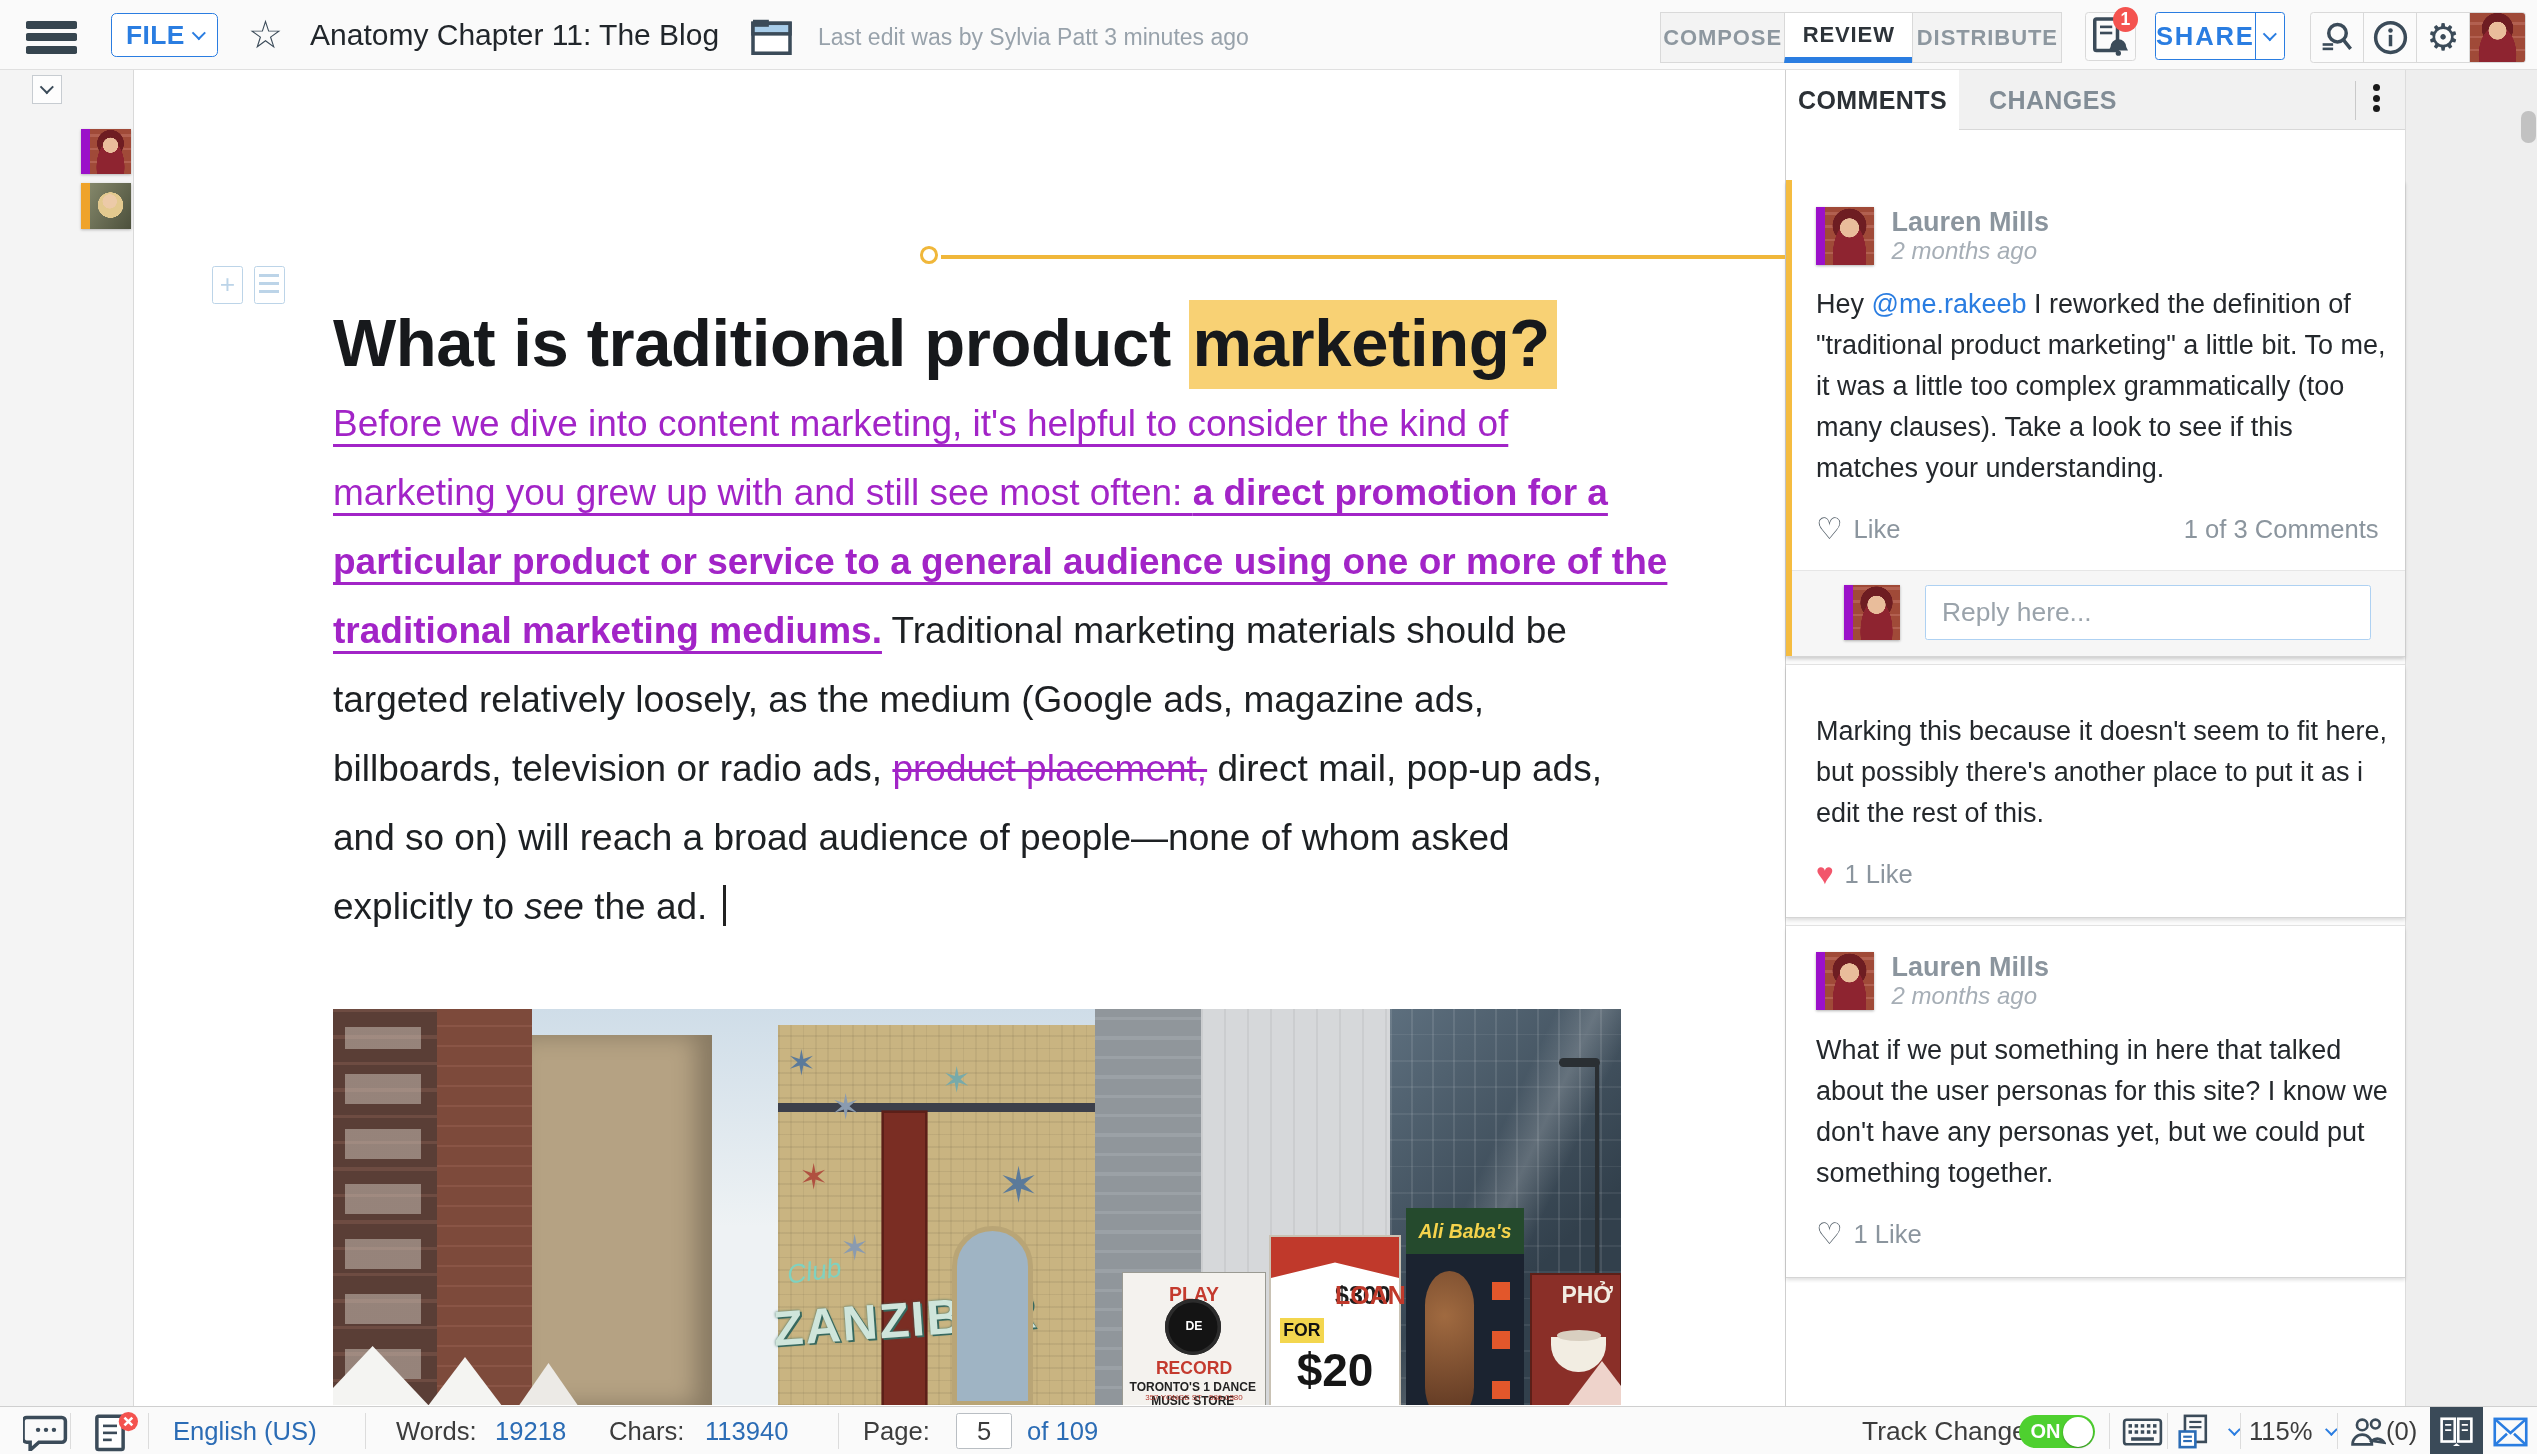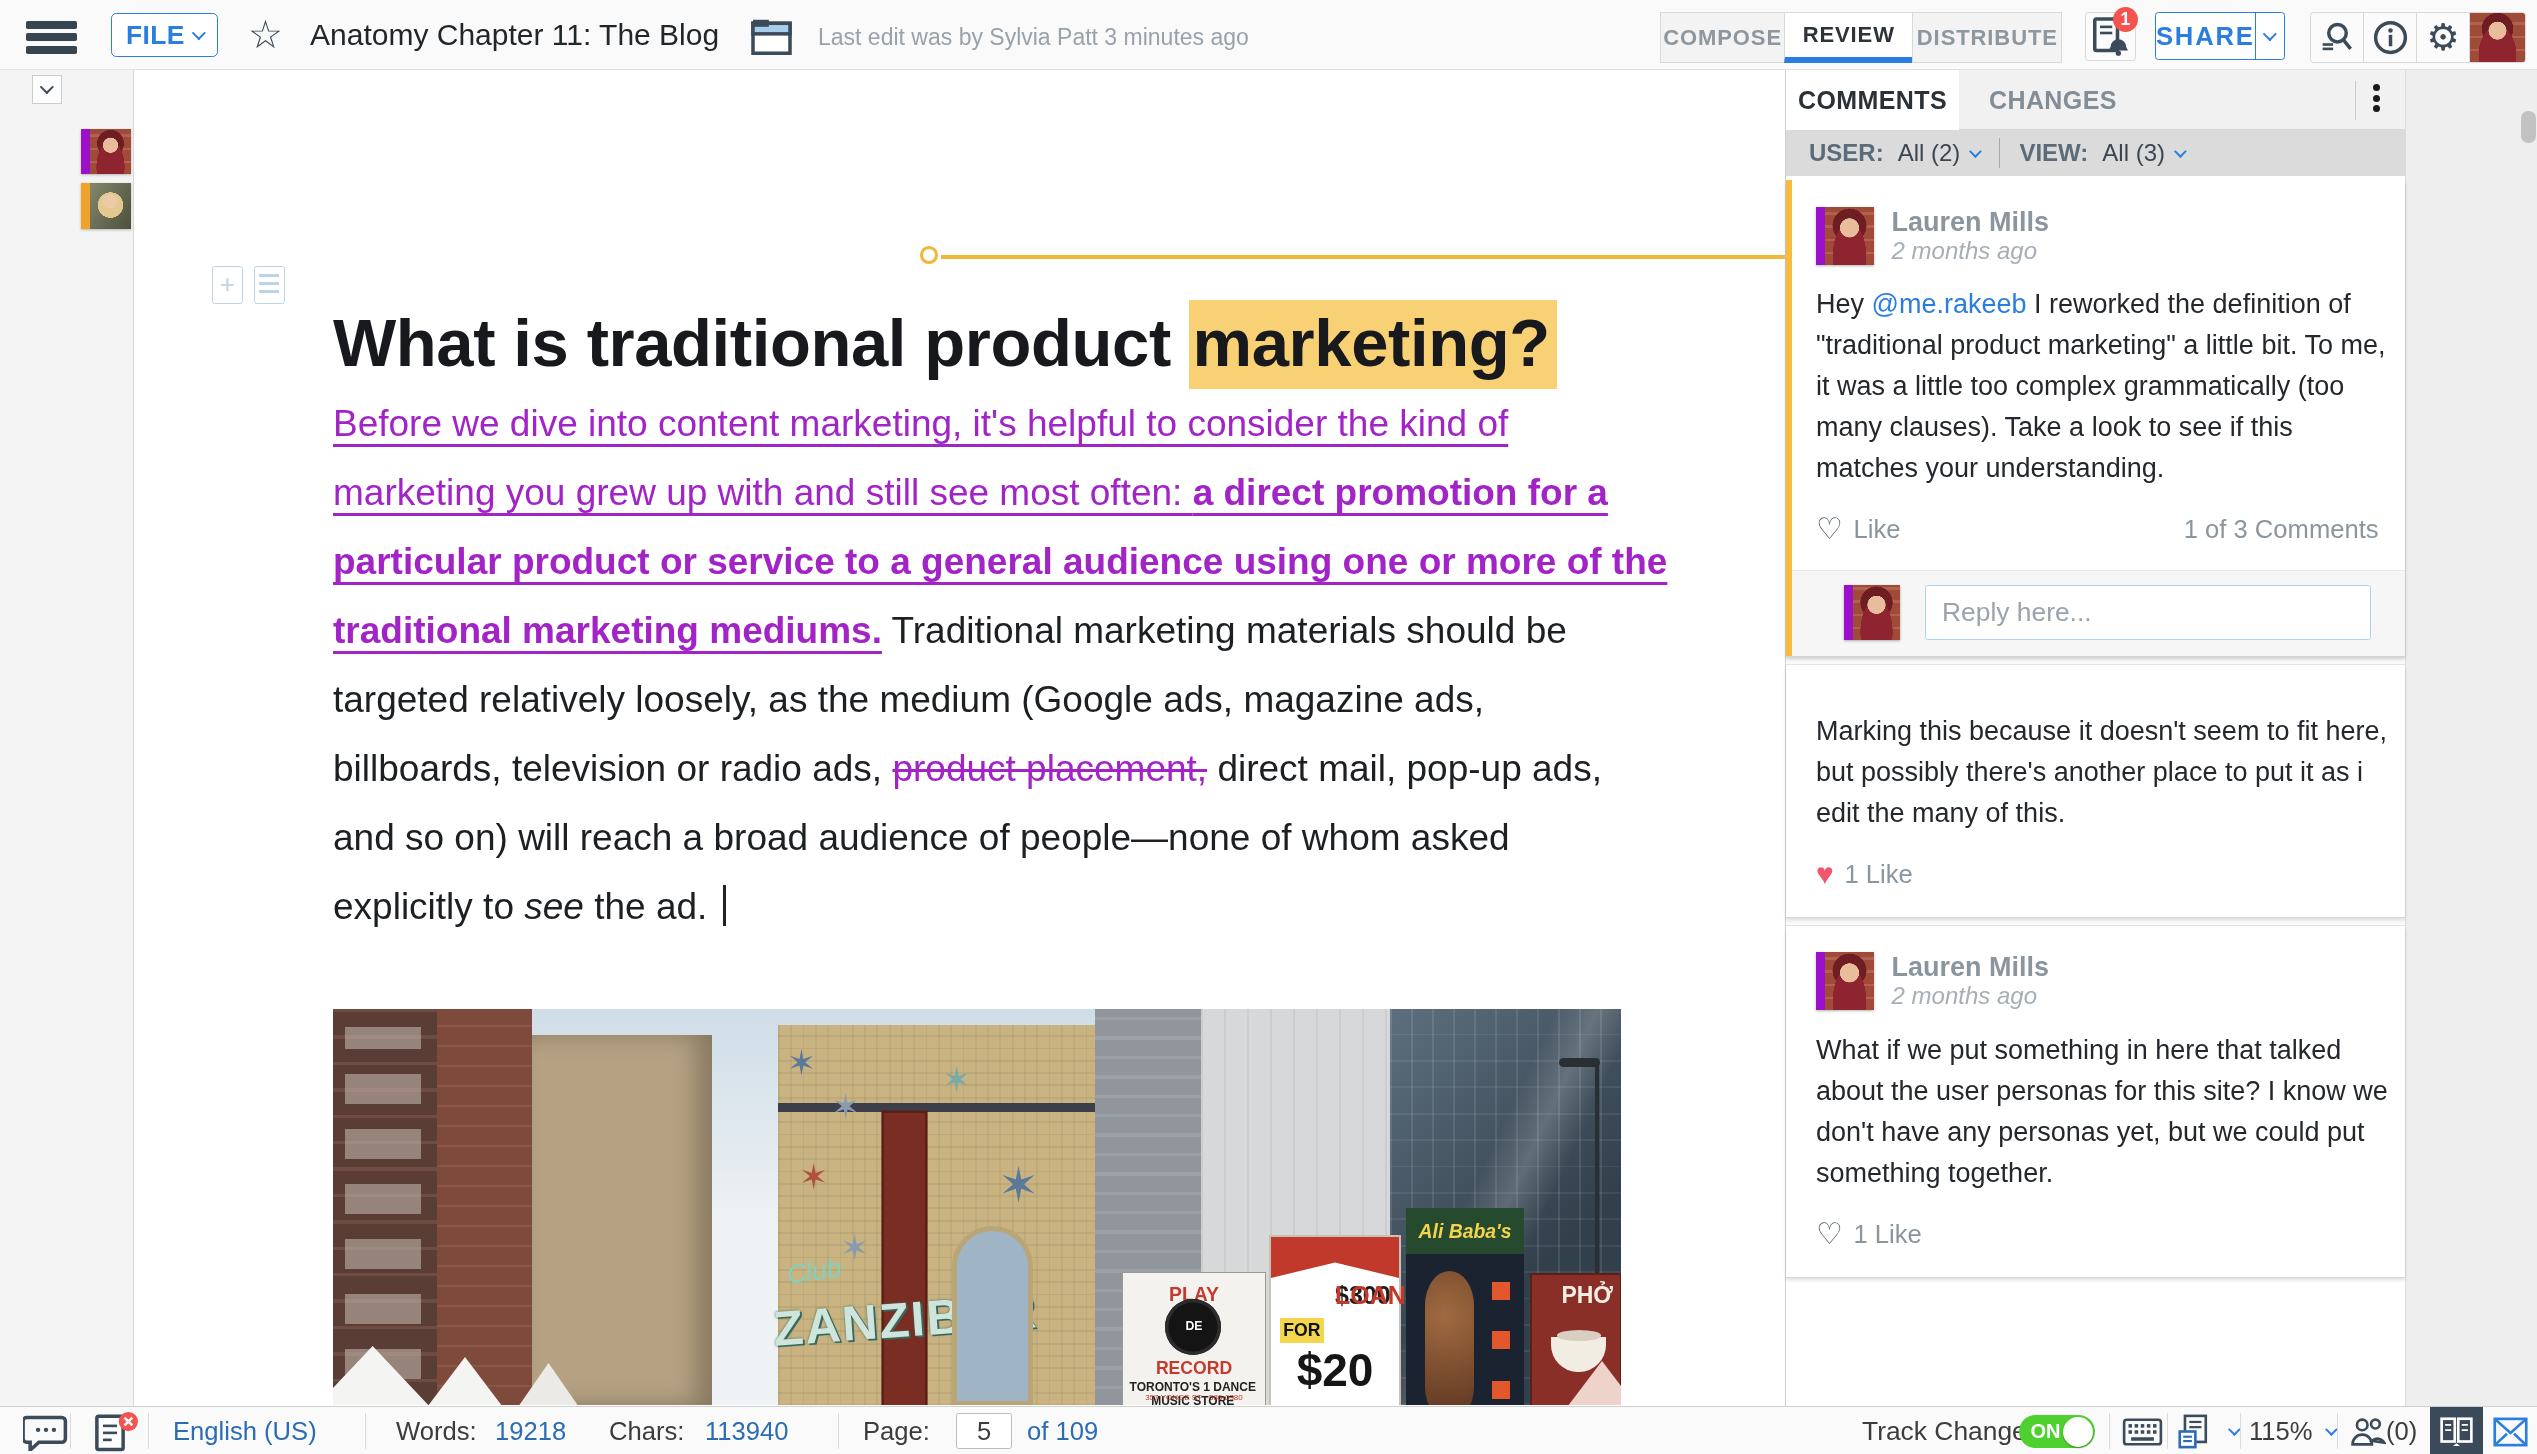--- a/index.html
+++ b/index.html
@@ -390,29 +390,20 @@
       <div class="ptab comments">COMMENTS</div>
       <div class="ptab changes">CHANGES</div>
       <div class="kebabdiv"></div>
       <div class="kebab">
           <i></i>
           <i></i>
           <i></i>
         </div>
     </div>
 
-    <div class="pfilters">
-      <span class="flabel" style="margin-left:23px;">USER:</span>
-      <span style="margin-left:14px;">All (2)</span>
-      <span class="schev"></span>
-      <span class="fdiv"></span>
-      <span class="flabel">VIEW:</span>
-      <span style="margin-left:14px;">All (3)</span>
-      <span class="schev"></span>
-    </div>
 
     <div class="threads">
 
       <section class="thread active">
         <div class="ybar"></div>
         <div class="cbody-wrap">
           <div class="chead">
             <div class="cavatar">
               <div class="bar bar-purple"></div>
                 <div class="ph pic-lauren"></div>
@@ -435,21 +426,21 @@
               <div class="ph pic-lauren"></div>
           </div>
           <input class="replyinput" placeholder="Reply here..." style="">
         </div>
       </section>
 
       <div class="gap"></div>
 
       <section class="thread plain">
         <div class="cbody-wrap">
-          <div class="ctext" style="width:585px;">Marking this because it doesn't seem to fit here, but possibly there's another place to put it as i edit the many of this.</div>
+          <div class="ctext" style="width:585px;">Marking this because it doesn't seem to fit here, but possibly there's another place to put it as i edit the rest of this.</div>
           <div class="cfooter">
             <span class="heart red">♥</span>
             <span>1 Like</span>
           </div>
         </div>
       </section>
 
       <div class="gap"></div>
 
       <section class="thread plain">

